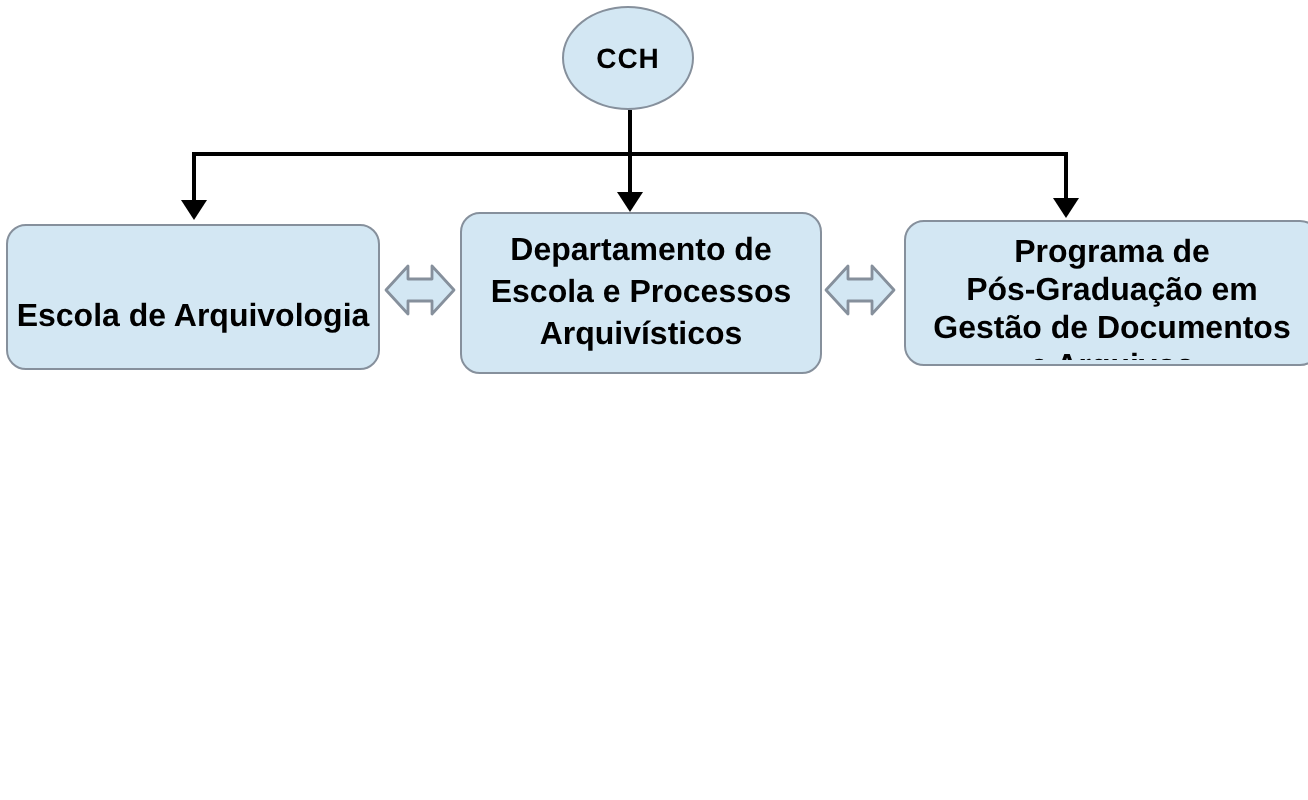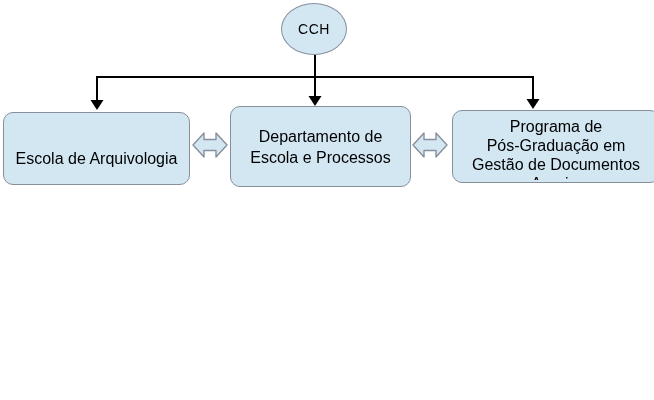--- a/index.html
+++ b/index.html
@@ -4,20 +4,21 @@
 <style>
   html, body { margin: 0; padding: 0; }
   body { font-family: "Liberation Sans", "DejaVu Sans", sans-serif; }
 
   .canvas {
     position: relative;
     width: 654px;
     height: 400px;
     background: #ffffff;
     overflow: hidden;
+    font-weight: bold;
   }
 
   
   .root-node {
     position: absolute;
     left: 281px; top: 3px;
     width: 66px; height: 52px;
     background: #d3e7f3;
     border: 1.5px solid #86909c;
     border-radius: 50%;
@@ -119,20 +120,21 @@
   </div>
 
   <svg class="double-arrow double-arrow-1" viewBox="0 0 36 36" xmlns="http://www.w3.org/2000/svg">
     <polygon points="1,18 12,6 12,12.5 24,12.5 24,6 35,18 24,30 24,23.5 12,23.5 12,30" fill="#d3e7f3" stroke="#86909c" stroke-width="1.4" stroke-linejoin="round"></polygon>
   </svg>
 
   <div class="org-box box-departamento">
     <div>
       <span class="line">Departamento de</span>
       <span class="line">Escola e Processos</span>
+      <span class="line">Arquivísticos</span>
     </div>
   </div>
 
   <svg class="double-arrow double-arrow-2" viewBox="0 0 36 36" xmlns="http://www.w3.org/2000/svg">
     <polygon points="1,18 12,6 12,12.5 24,12.5 24,6 35,18 24,30 24,23.5 12,23.5 12,30" fill="#d3e7f3" stroke="#86909c" stroke-width="1.4" stroke-linejoin="round"></polygon>
   </svg>
 
   <div class="org-box box-programa">
     <div class="clip-area">
       <span class="line">Programa de</span>

